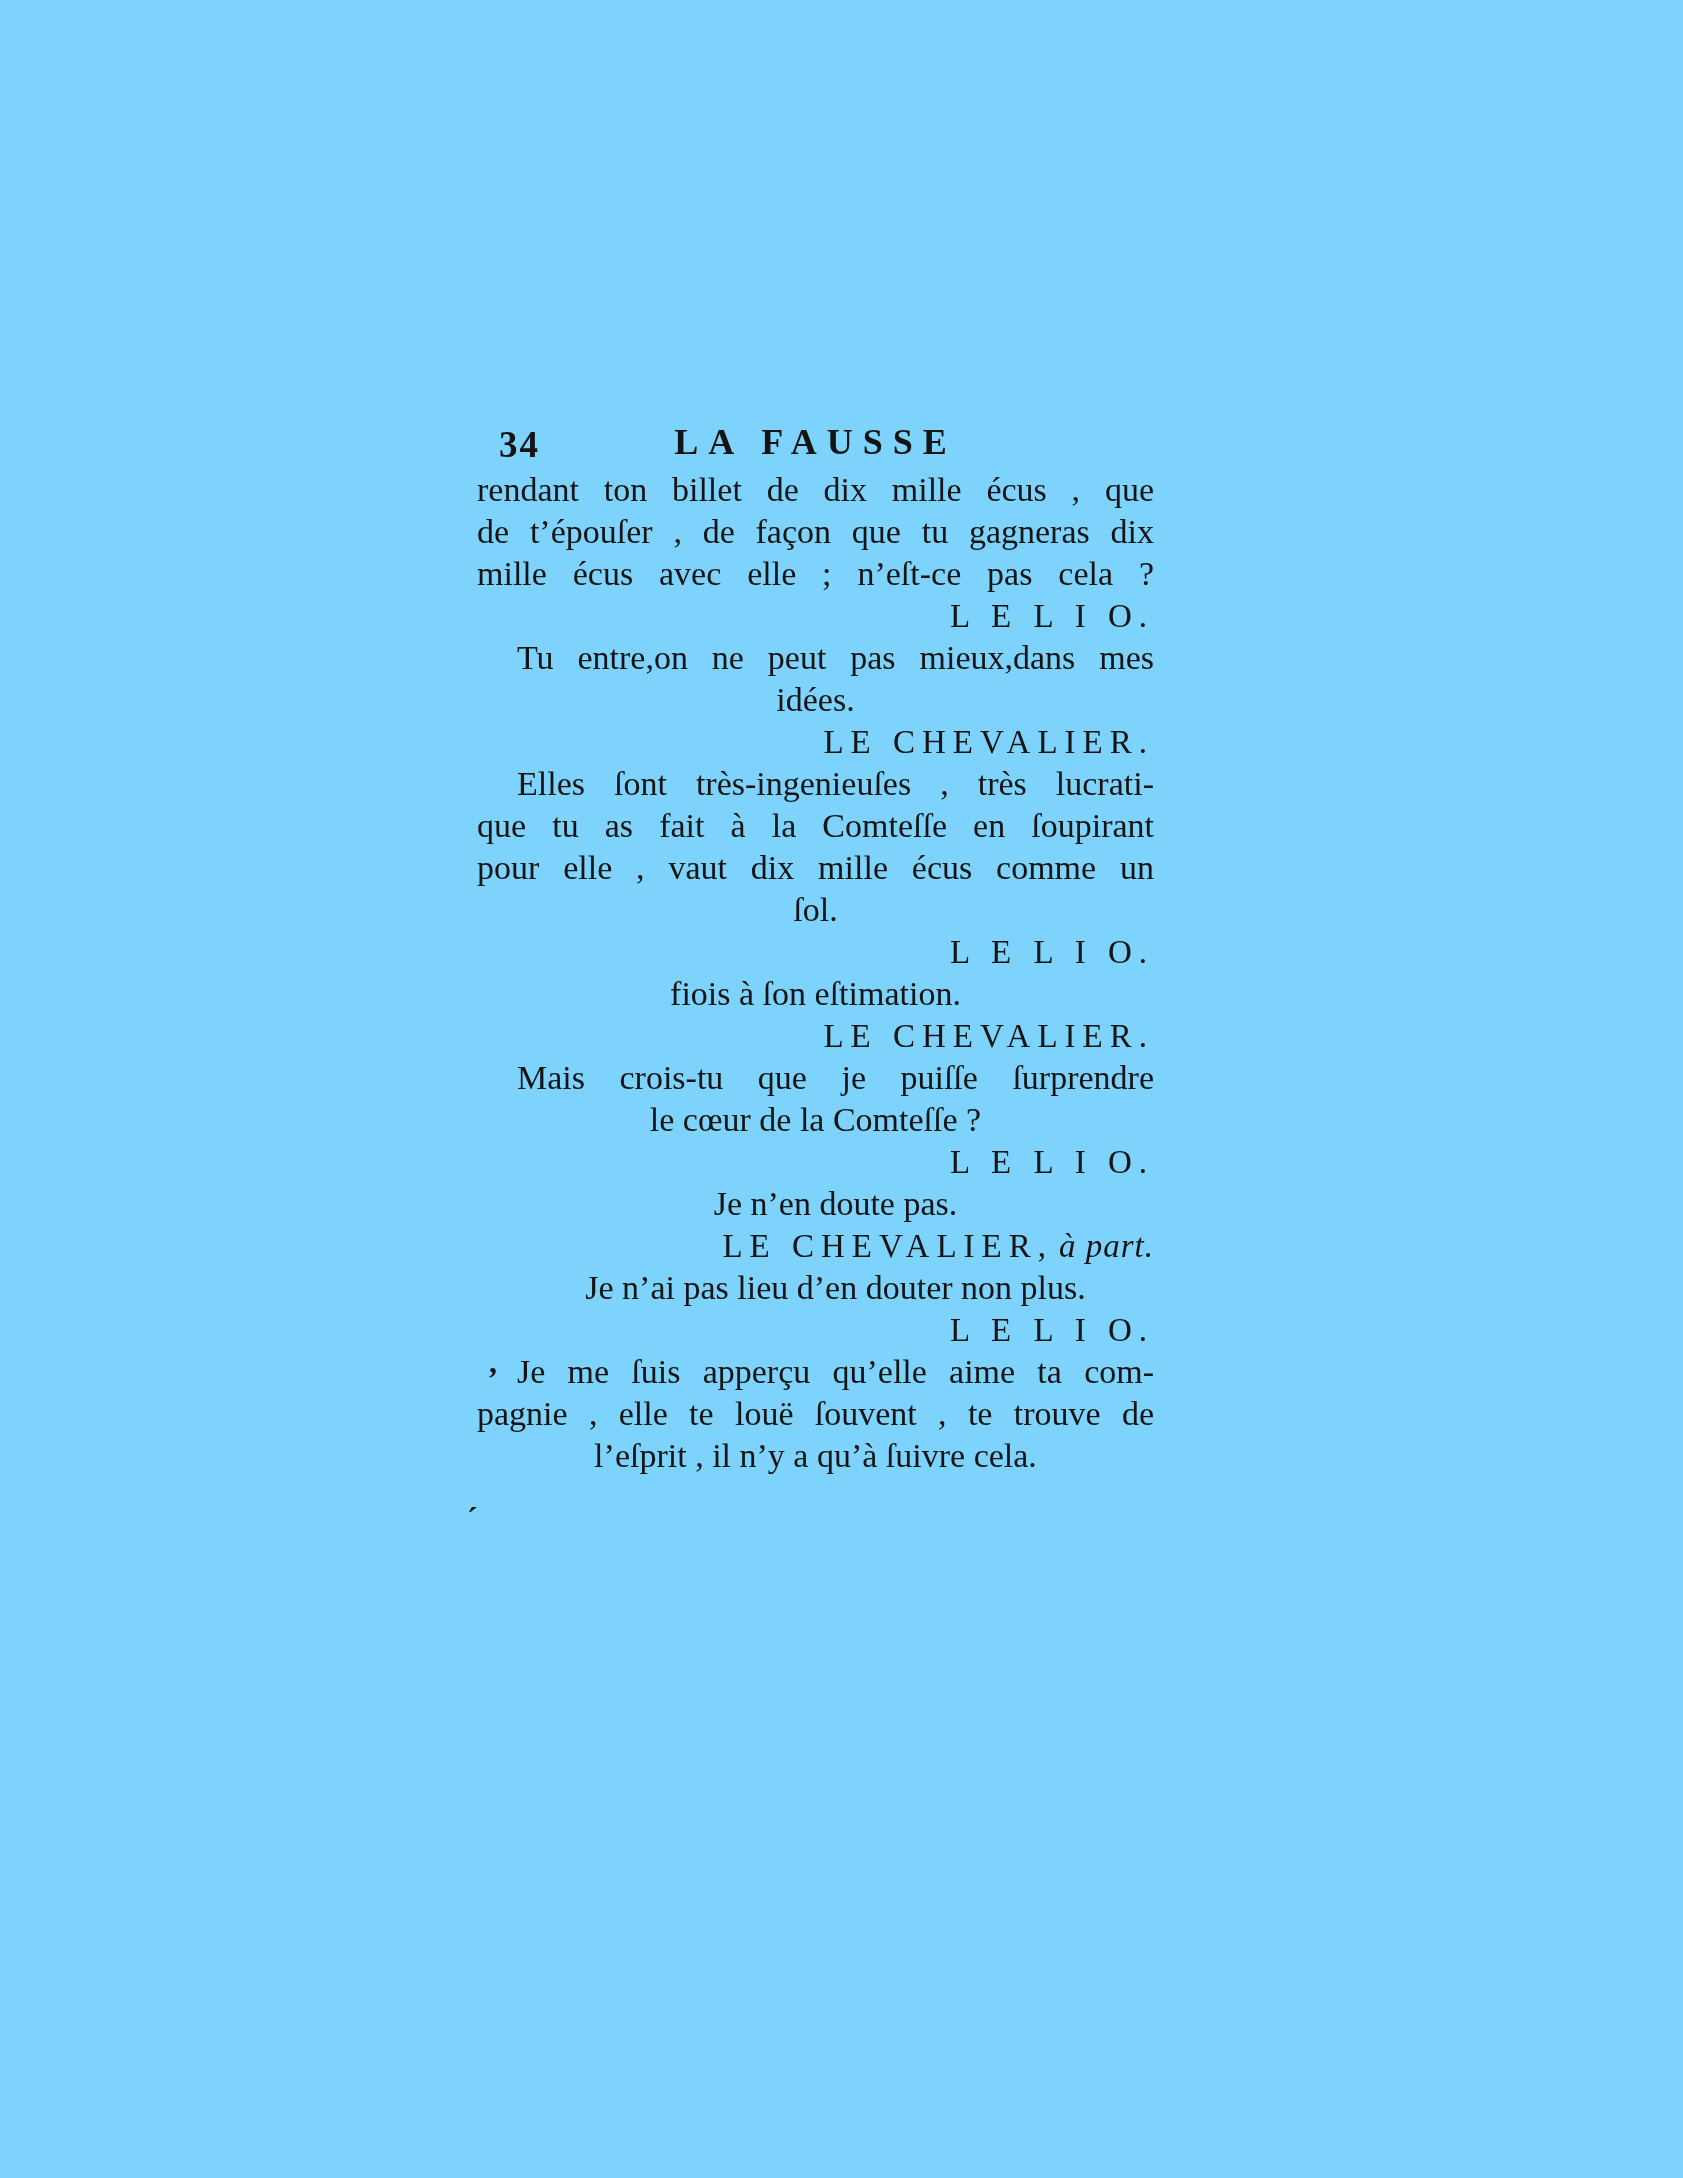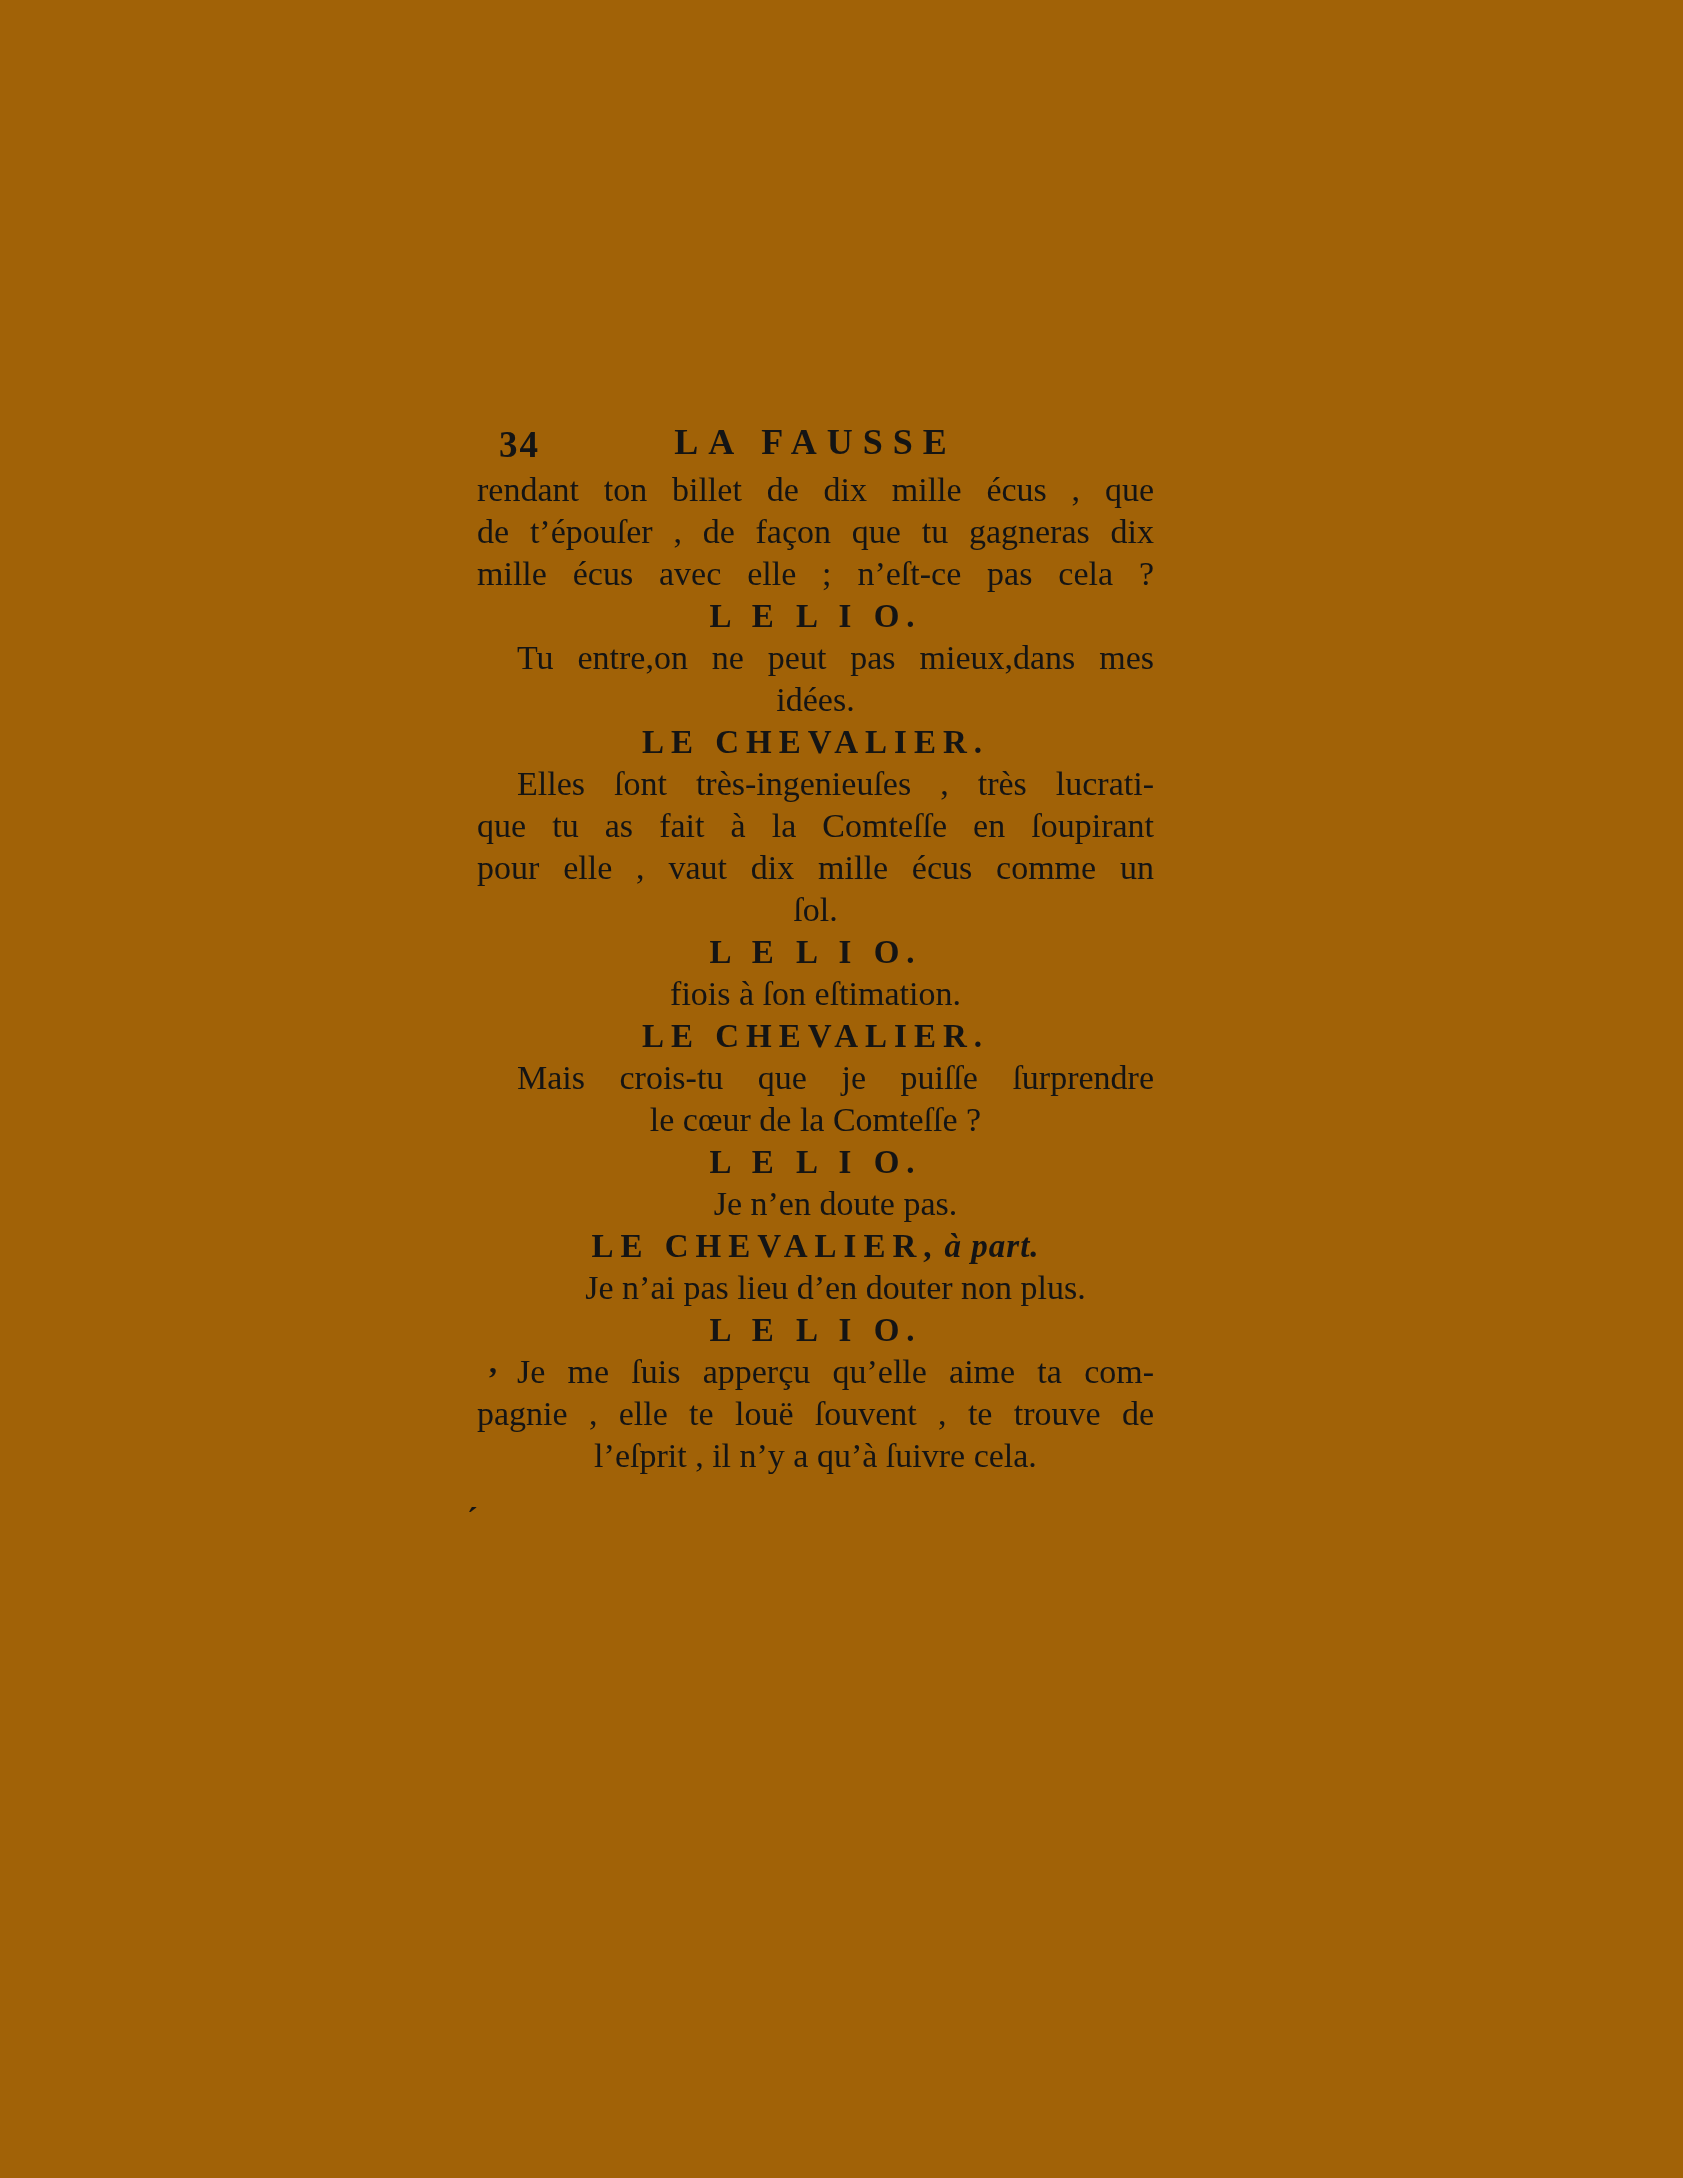--- a/index.html
+++ b/index.html
@@ -11,21 +11,21 @@
     width: 1683px;
     height: 2178px;
     position: relative;
     font-family: "Liberation Serif", "DejaVu Serif", serif;
     color: #141414;
     overflow: hidden;
   }
   .scan-page {
     position: absolute;
     inset: 0;
-    background: #a16207;
+    background: #7dd3fc;
   }
   .text-block {
     position: absolute;
     left: 477px;
     top: 421px;
     width: 677px;
   }
   .header-row {
     position: relative;
     height: 46px;
@@ -62,24 +62,23 @@
     text-align: justify;
     text-align-last: justify;
   }
   .body-line.indent {
     padding-left: 40px;
   }
   .speaker-head {
     font-size: 33px;
     line-height: 42px;
     height: 42px;
-    text-align: center;
+    text-align: right;
     letter-spacing: 7px;
     white-space: nowrap;
-    font-weight: bold;
   }
   .speaker-head .aside {
     font-style: italic;
     letter-spacing: 1px;
     padding-left: 6px;
   }
   .margin-mark {
     position: absolute;
     font-size: 32px;
     font-weight: bold;

